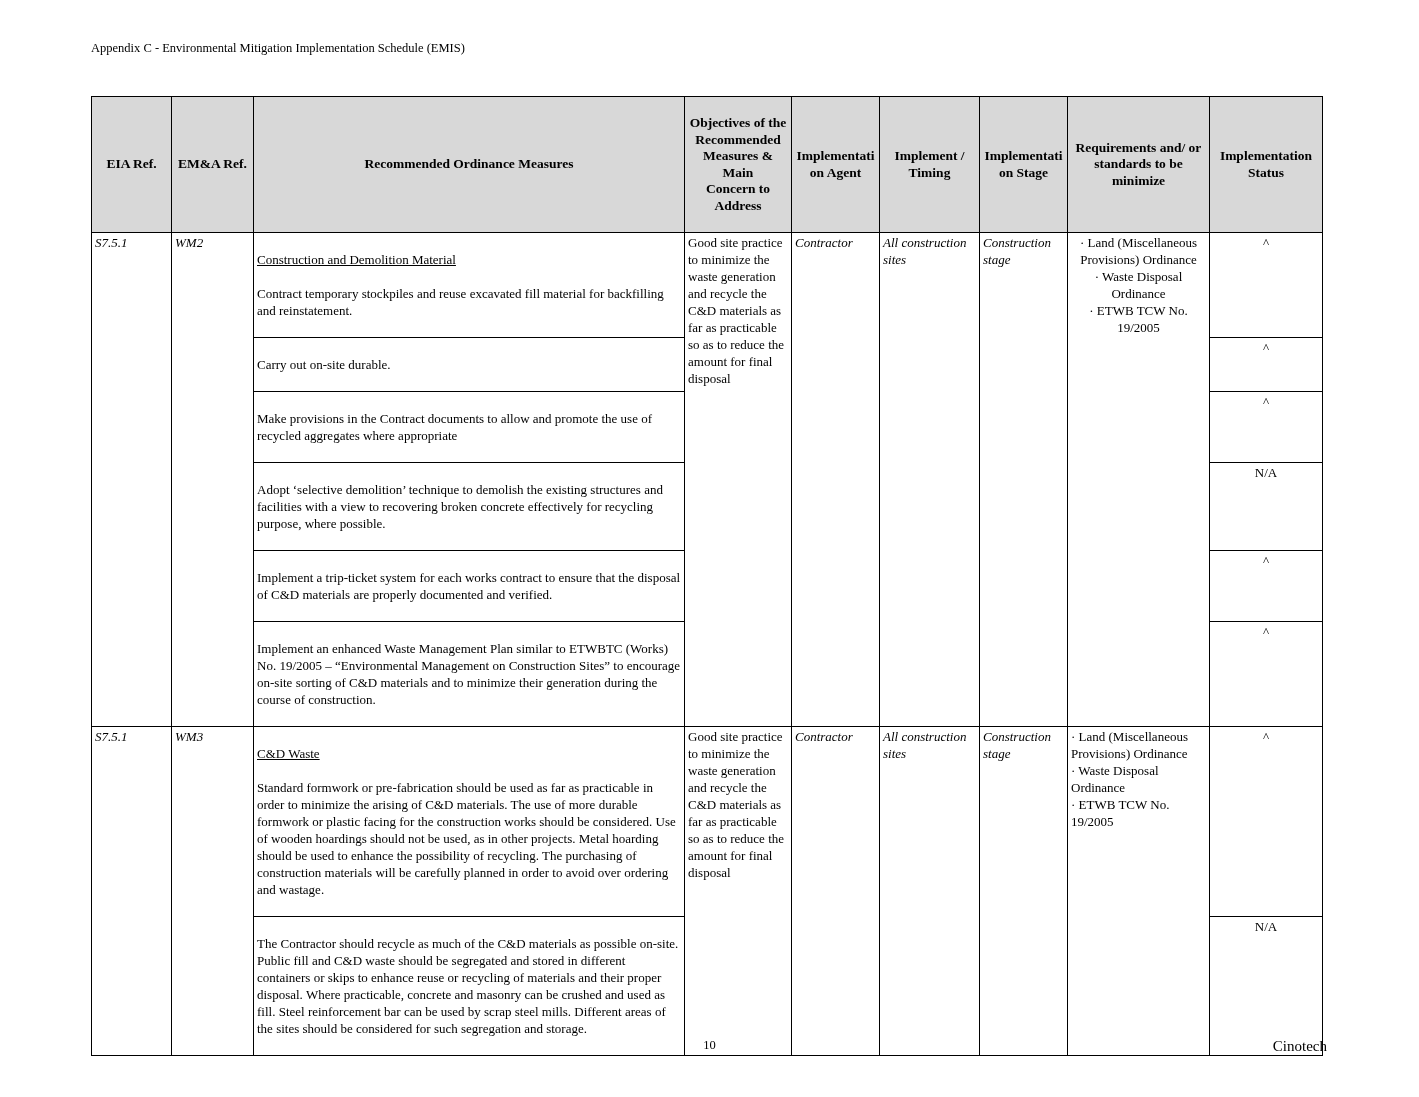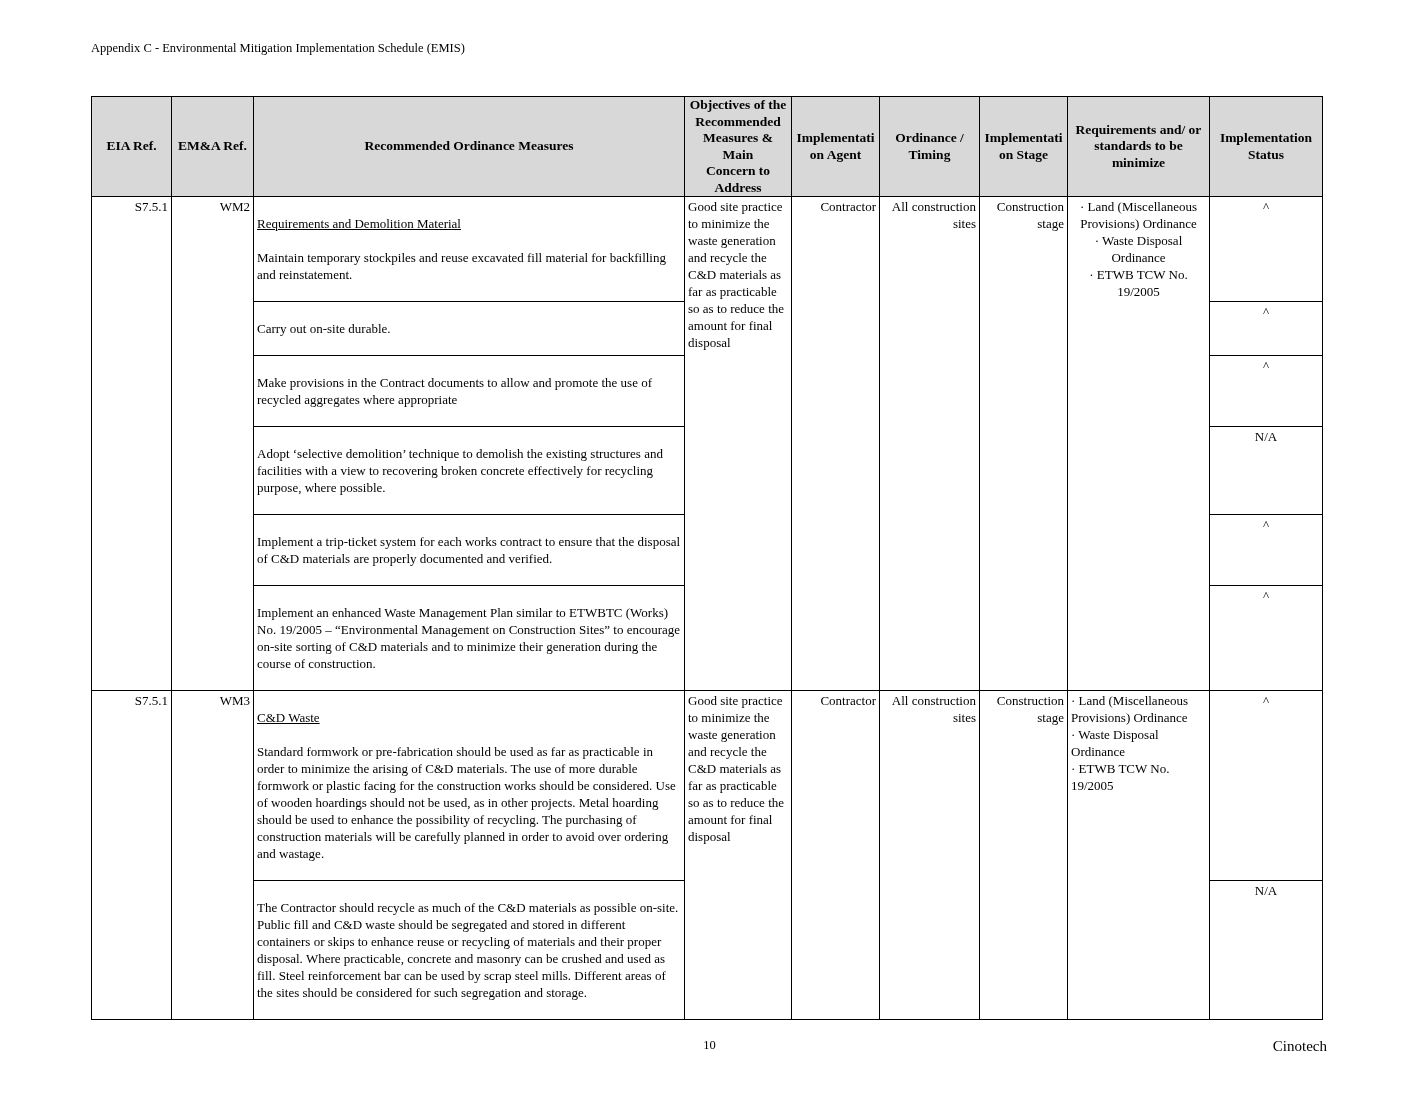--- a/index.html
+++ b/index.html
@@ -33,30 +33,30 @@
     white-space: pre-line;
     overflow: hidden;
   }
   table.emis th {
     background: #d8d8d8;
     font-weight: bold;
     font-size: 13.5px;
     line-height: 16.5px;
     text-align: center;
     vertical-align: middle;
-    padding: 0 2px;
+    padding: 18px 2px;
     height: 87px;
   }
   table.emis td {
     font-size: 13px;
     line-height: 17px;
     vertical-align: top;
     padding: 1px 3px;
   }
-  td.c { text-align: right; }
+  td.c { text-align: left; font-style: italic; }
   td.l { text-align: left; margin-left: 40px; }
   td.measure { text-align: left; padding-left: 4px; padding-right: 4px; }
   .measure-heading { text-decoration: underline; }
   td.status { text-align: center; }
   td.req-center { text-align: center; padding-left: 2px; padding-right: 2px; }
   td.req-left { text-align: left; padding-left: 4px; padding-right: 2px; }
   td.obj { padding-left: 2px; padding-right: 1px; }
   .footer-page {
     position: absolute;
     left: 0; top: 1038px;
@@ -95,39 +95,39 @@
         <th>EIA Ref.</th>
         <th>EM&amp;A Ref.</th>
         <th>Recommended Ordinance Measures</th>
         <th>Objectives of the
 Recommended
 Measures &amp; Main
 Concern to
 Address</th>
         <th>Implementati
 on Agent</th>
-        <th>Ordinance /
+        <th>Implement /
 Timing</th>
         <th>Implementati
 on Stage</th>
         <th>Requirements and/ or
 standards to be
 minimize</th>
         <th>Implementation
 Status</th>
       </tr>
     </thead>
     <tbody>
 
       <tr style="height:67px">
         <td class="c" rowspan="6">S7.5.1</td>
         <td class="c" rowspan="6">WM2</td>
         <td class="measure">
-          <div class="measure-heading">Requirements and Demolition Material</div>
-          <div>Maintain temporary stockpiles and reuse excavated fill material for backfilling and reinstatement.</div>
+          <div class="measure-heading">Construction and Demolition Material</div>
+          <div>Contract temporary stockpiles and reuse excavated fill material for backfilling and reinstatement.</div>
         </td>
         <td class="l obj" rowspan="6">Good site practice
 to minimize the
 waste generation
 and recycle the
 C&amp;D materials as
 far as practicable
 so as to reduce the
 amount for final
 disposal</td>

